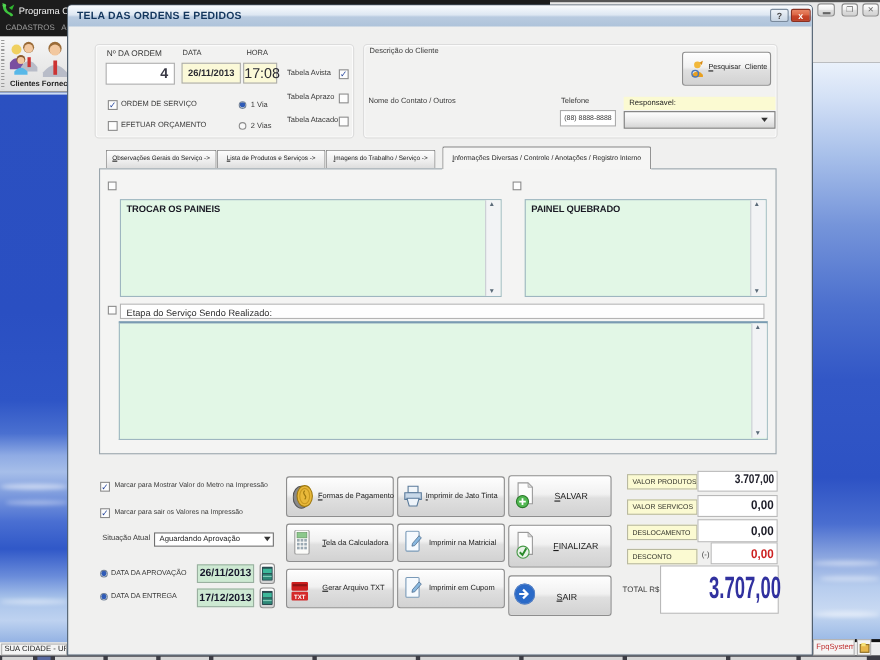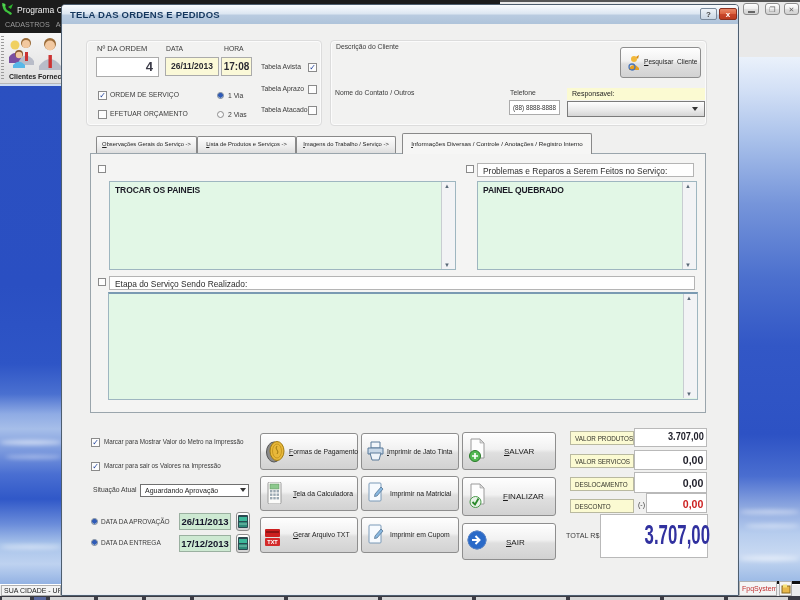--- a/index.html
+++ b/index.html
@@ -111,21 +111,21 @@
   <div class="lbl" style="left:70px;top:10px;font-size:9.5px;font-weight:bold;color:#14375e;letter-spacing:0.2px;">TELA DAS ORDENS E PEDIDOS</div>
   <div style="left:700px;top:8px;width:17px;height:12px;background:linear-gradient(#eef3f8,#c9d6e4);border:1px solid #7a8a9c;border-radius:2px;font-size:8px;font-weight:bold;color:#444;text-align:center;line-height:11px;">?</div>
   <div style="left:719px;top:8px;width:18px;height:12px;background:linear-gradient(#e88666,#dd6644 45%,#c8452a 55%,#bc3c20);border:1px solid #8a3020;border-radius:2px;font-size:8px;font-weight:bold;color:#fff;text-align:center;line-height:11px;">x</div>
 
   <div class="grp" style="left:86px;top:40px;width:236px;height:86px;"></div>
   <div class="lbl" style="left:97px;top:45px;font-size:7.5px;">Nº DA ORDEM</div>
   <div class="inp" style="left:96px;top:57px;width:63px;height:20px;font-size:13px;font-weight:bold;color:#3a3a46;text-align:right;line-height:18px;padding-right:5px;">4</div>
   <div class="lbl" style="left:166px;top:46px;">DATA</div>
   <div class="yinp" style="left:165px;top:57px;width:54px;height:19px;font-size:8.5px;font-weight:bold;color:#2b2b33;text-align:center;line-height:17px;">26/11/2013</div>
   <div class="lbl" style="left:224px;top:46px;">HORA</div>
-  <div class="yinp" style="left:221px;top:57px;width:31px;height:19px;font-size:10px;font-weight:bold;color:#2b2b33;text-align:center;line-height:17px;">17:08</div>
+  <div class="yinp" style="left:221px;top:57px;width:31px;height:19px;font-size:13px;font-weight:normal;color:#2b2b33;text-align:center;line-height:17px;">17:08</div>
   <div class="cb" style="left:98px;top:91px;">✓</div>
   <div class="lbl" style="left:110px;top:92px;">ORDEM DE SERVIÇO</div>
   <div class="cb" style="left:98px;top:110px;"></div>
   <div class="lbl" style="left:110px;top:111px;">EFETUAR ORÇAMENTO</div>
   <div class="radio on" style="left:217px;top:92px;"></div>
   <div class="lbl" style="left:228px;top:93px;">1 Via</div>
   <div class="radio" style="left:217px;top:111px;"></div>
   <div class="lbl" style="left:228px;top:112px;">2 Vias</div>
   <div class="lbl" style="left:261px;top:64px;">Tabela Avista</div>
   <div class="cb" style="left:308px;top:63px;">✓</div>
@@ -157,21 +157,20 @@
 
   <div style="left:90px;top:153px;width:616px;height:260px;background:#f4f4f3;border:1px solid #9aa5ac;"></div>
   <div class="tab" style="left:402px;top:133px;width:190px;height:21px;background:#f6f6f5;border-bottom:none;box-shadow:0 2px 0 #f4f4f3;padding-top:7px;font-size:6.2px;"><u>I</u>nformações Diversas / Controle / Anotações / Registro Interno</div>
 
   <div class="cb" style="left:98px;top:165px;width:8px;height:8px;"></div>
   <div class="ta" style="left:109px;top:181px;width:347px;height:89px;"></div>
   <div class="sb" style="left:441px;top:182px;height:87px;"></div>
   <div class="lbl" style="left:115px;top:186px;font-size:8.5px;font-weight:bold;color:#1a1a24;letter-spacing:-0.1px;">TROCAR OS PAINEIS</div>
 
   <div class="cb" style="left:466px;top:165px;width:8px;height:8px;"></div>
-  <div class="hdr" style="left:477px;top:163px;width:217px;height:14px;">Problemas e Reparos a Serem Feitos no Serviço:</div>
   <div class="ta" style="left:477px;top:181px;width:220px;height:89px;"></div>
   <div class="sb" style="left:682px;top:182px;height:87px;"></div>
   <div class="lbl" style="left:483px;top:186px;font-size:8.5px;font-weight:bold;color:#1a1a24;letter-spacing:-0.1px;">PAINEL QUEBRADO</div>
 
   <div class="cb" style="left:98px;top:278px;width:8px;height:8px;"></div>
   <div class="hdr" style="left:109px;top:276px;width:586px;height:14px;">Etapa do Serviço Sendo Realizado:</div>
   <div class="ta" style="left:108px;top:292px;width:590px;height:108px;border-top:2px solid #7a9ab2;"></div>
   <div class="sb" style="left:683px;top:294px;height:104px;"></div>
 
   <div class="cb" style="left:91px;top:438px;">✓</div>

